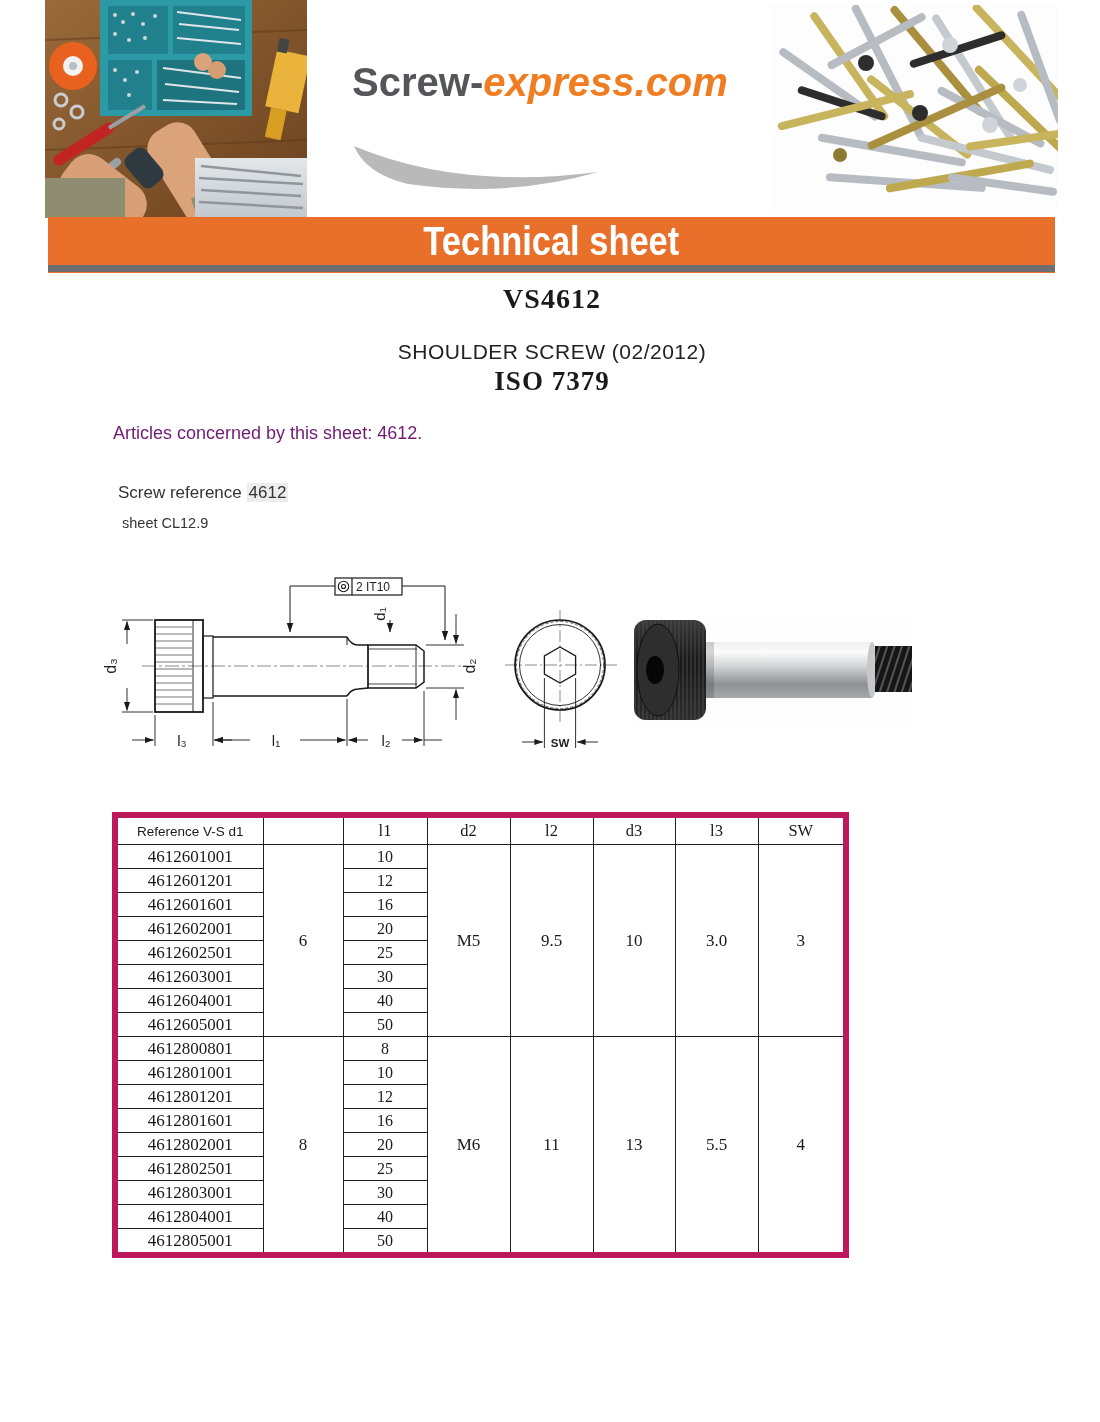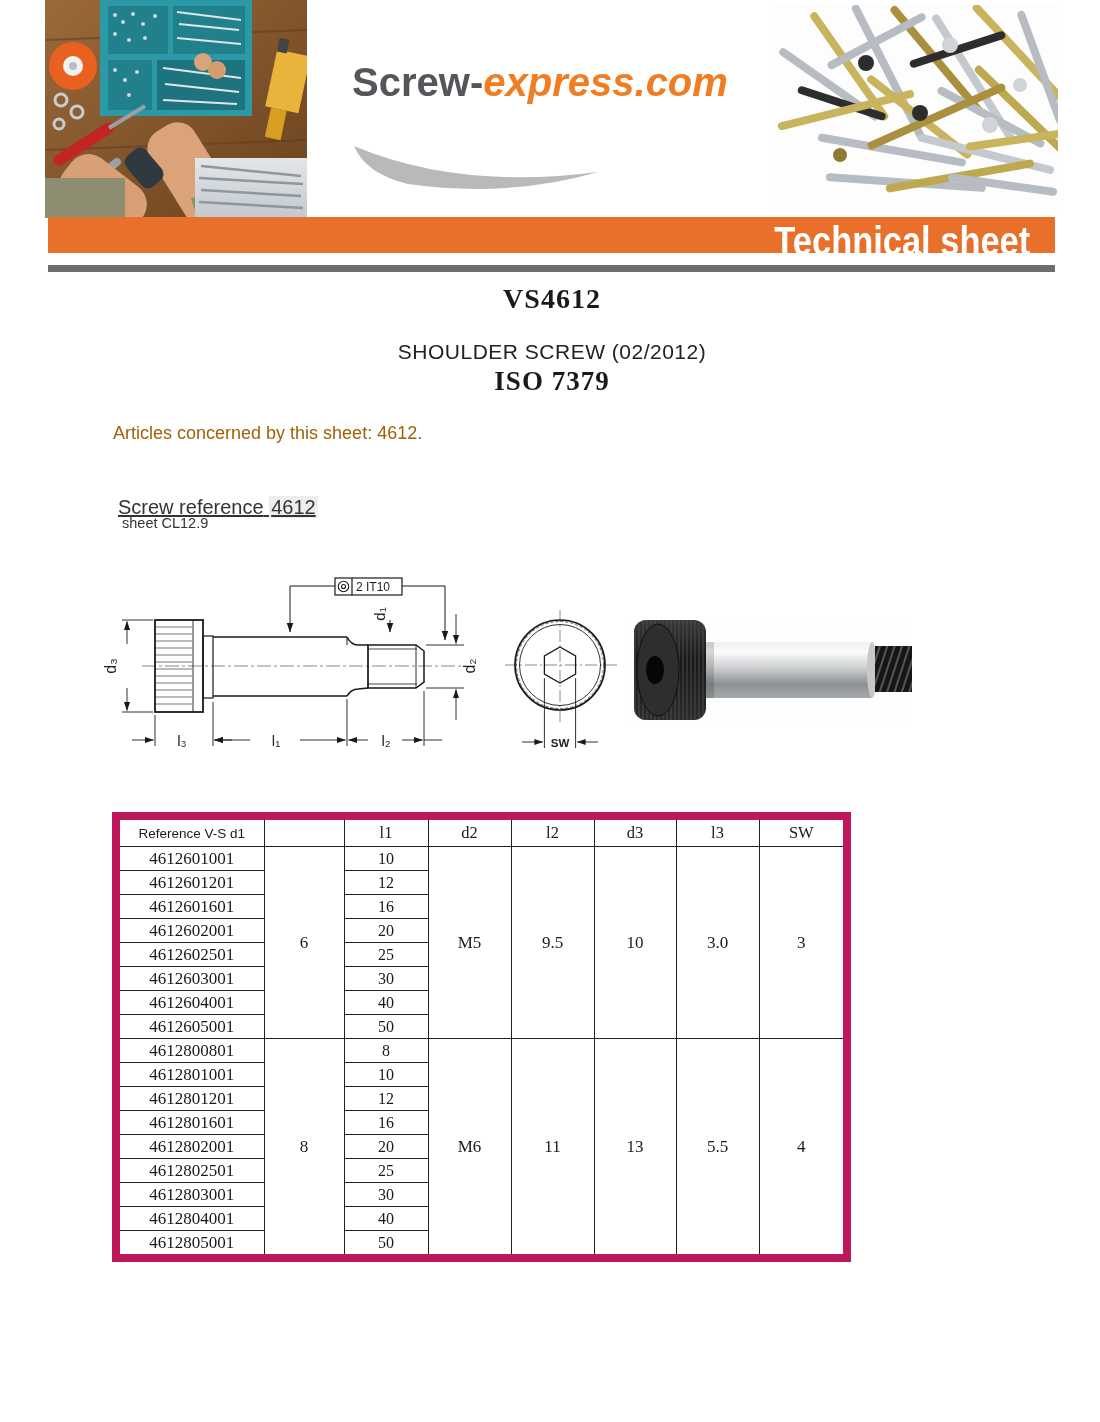--- a/index.html
+++ b/index.html
@@ -8,45 +8,45 @@
   .abs{position:absolute;}
 
   
   .photo{position:absolute;overflow:hidden;}
   .logo-wrap{position:absolute;left:330px;top:60px;width:420px;height:150px;text-align:center;}
   .logo-text{font-family:"Liberation Sans",sans-serif;font-weight:bold;font-size:40px;white-space:nowrap;}
   .logo-dark{color:#55565a;}
   .logo-orange{color:#f07d21;font-style:italic;}
   .swoosh{position:absolute;left:18px;top:78px;}
 
-  .banner{position:absolute;left:48px;top:217px;width:1007px;height:36px;background:#e8702b;
-          text-align:right;line-height:48px;}
+  .banner{position:absolute;left:48px;top:217px;width:1007px;height:56px;background:#e8702b;
+          text-align:center;line-height:48px;}
   .banner span{display:inline-block;color:#fff;font-weight:bold;font-size:41px;
                transform:scaleX(0.84);transform-origin:center;letter-spacing:0px;
                font-family:"Liberation Sans",sans-serif;}
   .banner-underline{position:absolute;left:48px;top:265px;width:1007px;height:7px;background:#6e6e6e;}
 
   
   .t-code{position:absolute;left:0;top:283px;width:1104px;text-align:center;
           font-family:"Liberation Serif",serif;font-weight:bold;font-size:28px;letter-spacing:1px;}
   .t-name{position:absolute;left:0;top:340px;width:1104px;text-align:center;
           font-size:21px;letter-spacing:0.5px;color:#222;}
   .t-std{position:absolute;left:0;top:366px;width:1104px;text-align:center;
          font-family:"Liberation Serif",serif;font-weight:bold;font-size:27px;letter-spacing:1px;}
 
-  .intro-1{position:absolute;left:113px;top:423px;font-size:18px;color:#a16207;}
-  .intro-2{position:absolute;left:118px;top:496px;font-size:20px;color:#333;text-decoration:underline;}
+  .intro-1{position:absolute;left:113px;top:423px;font-size:18px;color:#701a75;}
+  .intro-2{position:absolute;left:118px;top:483px;font-size:17px;color:#333;}
   .intro-2 .hl{background:#ededed;padding:0 2px;}
   .intro-3{position:absolute;left:122px;top:515px;font-size:14.5px;color:#333;}
 
   
   table.spec{position:absolute;left:112px;top:812px;border-collapse:collapse;
              font-family:"Liberation Serif",serif;}
   table.spec th,table.spec td{border:1px solid #1f1f1f;padding:0;text-align:center;}
-  table.spec{border:8px solid #be185d;}
+  table.spec{border:6px solid #be185d;}
   th.ref-h{font-family:"Liberation Sans",sans-serif;font-weight:normal;font-size:13.5px;
            text-align:left;padding-left:6px;height:26px;}
   th.num-h{font-family:"Liberation Serif",serif;font-weight:normal;font-size:16.5px;height:26px;}
   td.ref-cell{font-size:17px;height:23px;line-height:23px;margin-top:31px;}
   td.l1-cell{font-size:16px;}
   td.span-cell{font-size:17px;}
   tr.group-start td{border-top:1.5px solid #444;}
 
   
   .footer-bar{position:absolute;left:45px;top:1386px;width:1052px;height:36px;background:#58585a;

